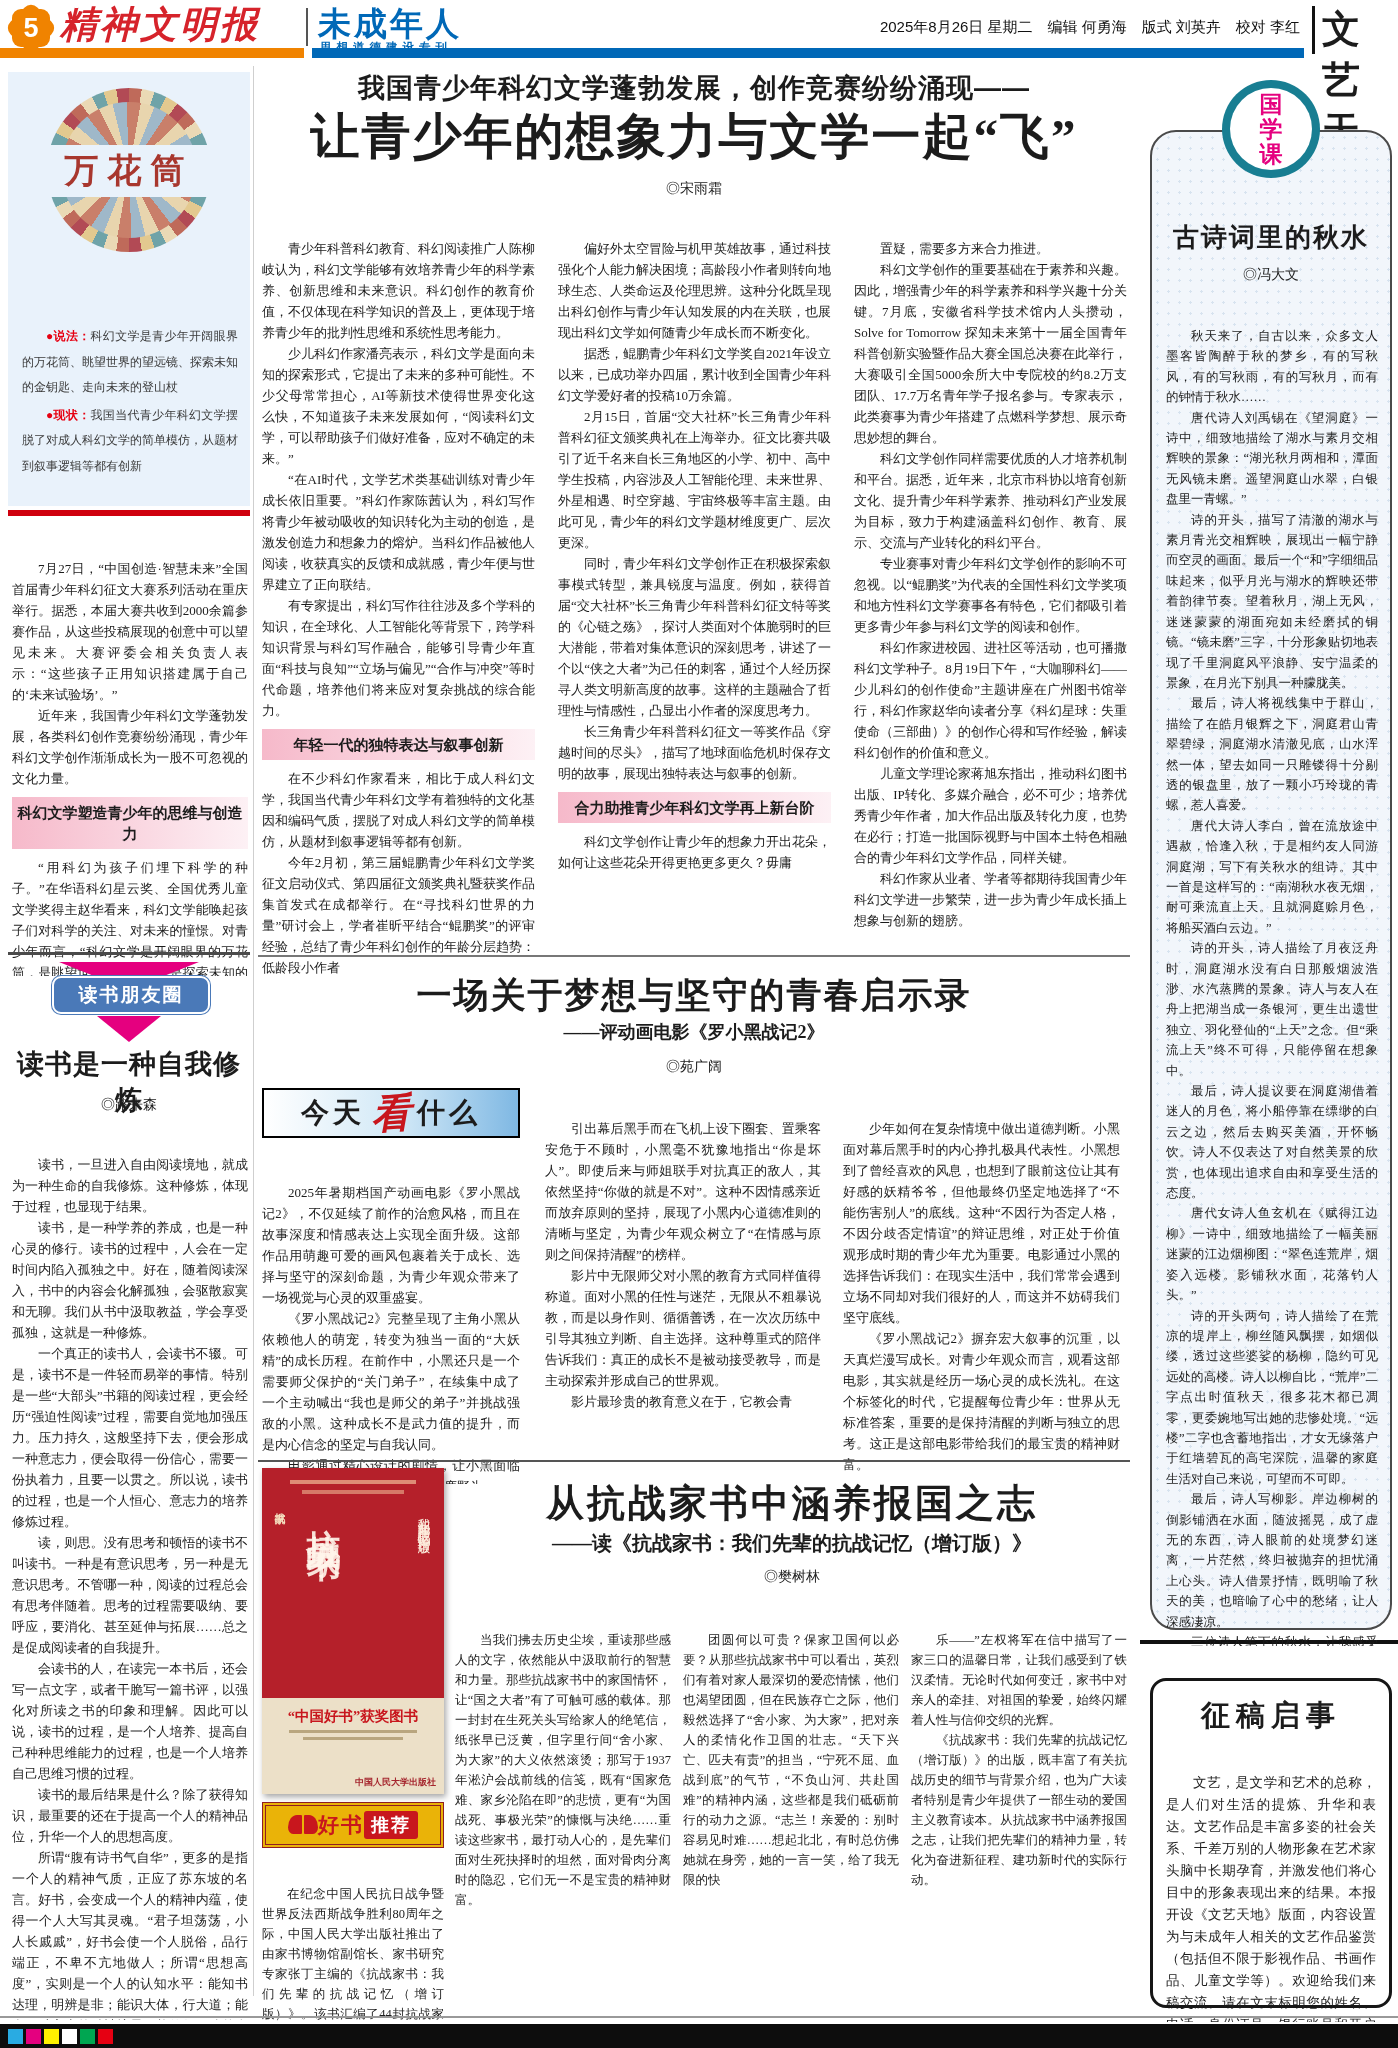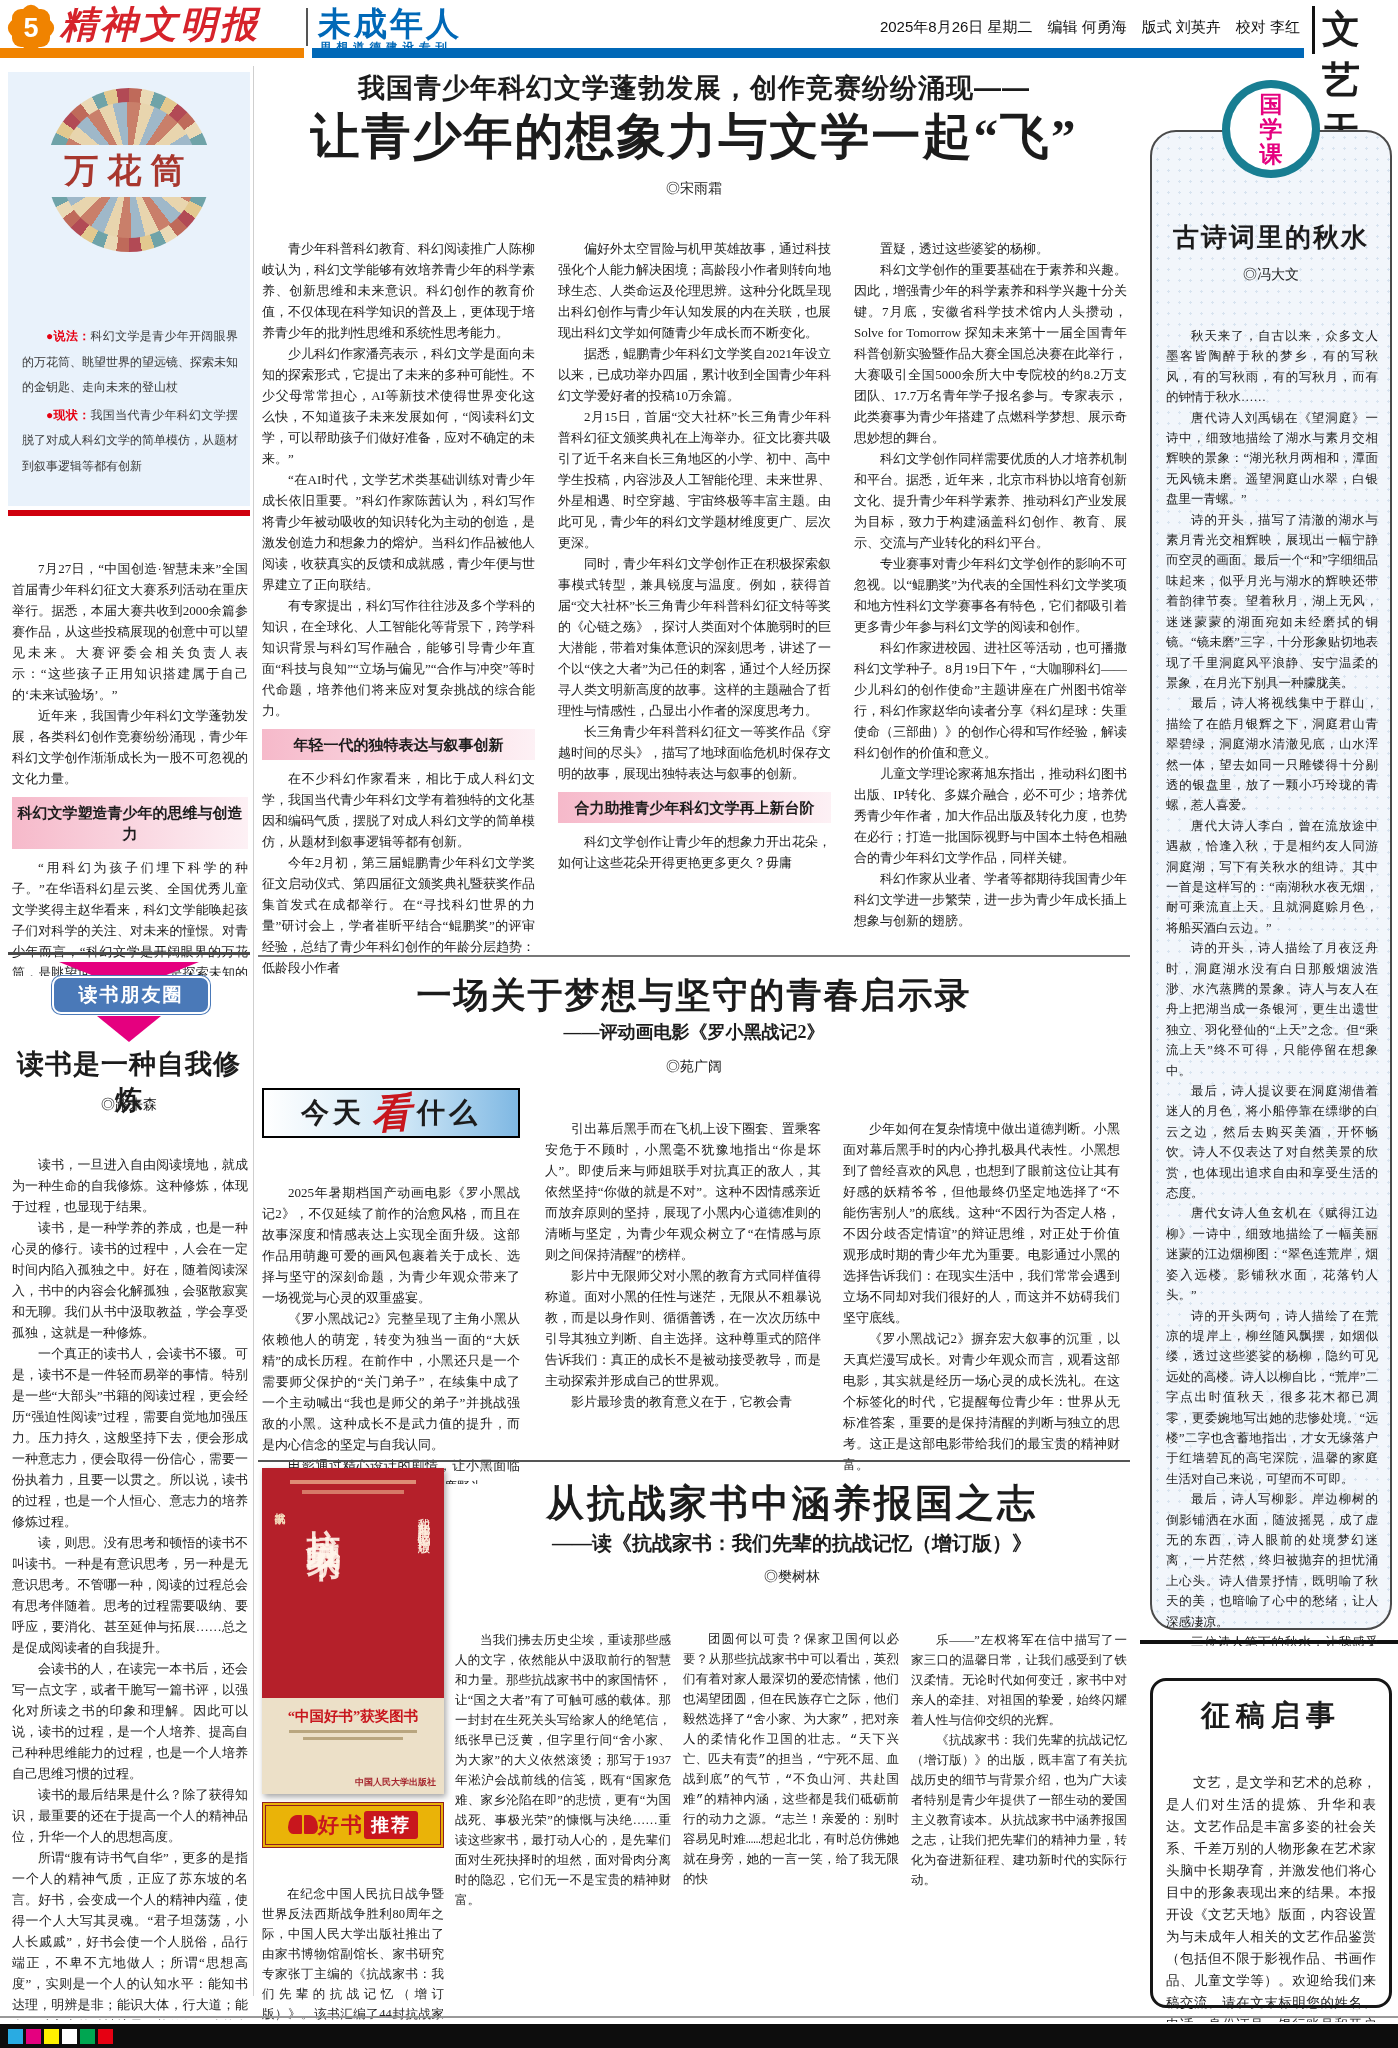--- a/index.html
+++ b/index.html
@@ -105,21 +105,21 @@
   .book-ic{width:30px;height:20px;position:relative;}
   .book-ic::before,.book-ic::after{content:"";position:absolute;top:0;width:14px;height:19px;background:#c8161d;}
   .book-ic::before{left:0;border-radius:90% 10% 10% 50%;}
   .book-ic::after{right:0;border-radius:10% 90% 50% 10%;}
   .goodbook .g1{font-size:21px;font-weight:900;color:#c8161d;letter-spacing:2px;}
   .goodbook .g2{font-size:18px;font-weight:900;color:#fff;background:#c8161d;padding:2px 7px;border-radius:3px;letter-spacing:2px;}
   .kw-head{left:448px;top:1478px;width:688px;font-size:38px;font-weight:900;letter-spacing:3px;}
   .kw-sub{left:448px;top:1530px;width:688px;font-size:20px;font-weight:bold;}
   .kw-byline{left:448px;top:1568px;width:688px;}
   .kwcol{top:1602px;width:216px;height:394px;font-size:12.5px;line-height:20px;}
-  .kw1{left:455px;} .kw2{left:683px;font-family:Liberation Mono, monospace;} .kw3{left:911px;}
+  .kw1{left:455px;} .kw2{left:683px;} .kw3{left:911px;}
   .kw0{left:262px;top:1856px;width:182px;height:138px;font-size:12.5px;line-height:20px;}
 
   
   .gx-panel{left:1150px;top:130px;width:242px;height:1500px;box-sizing:border-box;
             border:2px solid #4a4a4a;border-radius:26px;
             background-color:#f2f6fb;
             background-image:radial-gradient(#d7e3ef 1px, transparent 1.3px);
             background-size:11px 11px;}
   .gx-badge{left:1222px;top:80px;width:98px;height:98px;background:#187e92;border-radius:50%;z-index:3;}
   .gx-badge .inner{position:absolute;inset:8px;background:#fff;border-radius:50%;
@@ -201,21 +201,21 @@
   <div class="abs mcol colB jtext">
       <p class="para">偏好外太空冒险与机甲英雄故事，通过科技强化个人能力解决困境；高龄段小作者则转向地球生态、人类命运及伦理思辨。这种分化既呈现出科幻创作与青少年认知发展的内在关联，也展现出科幻文学如何随青少年成长而不断变化。</p>
       <p class="para">据悉，鲲鹏青少年科幻文学奖自2021年设立以来，已成功举办四届，累计收到全国青少年科幻文学爱好者的投稿10万余篇。</p>
       <p class="para">2月15日，首届“交大社杯”长三角青少年科普科幻征文颁奖典礼在上海举办。征文比赛共吸引了近千名来自长三角地区的小学、初中、高中学生投稿，内容涉及人工智能伦理、未来世界、外星相遇、时空穿越、宇宙终极等丰富主题。由此可见，青少年的科幻文学题材维度更广、层次更深。</p>
       <p class="para">同时，青少年科幻文学创作正在积极探索叙事模式转型，兼具锐度与温度。例如，获得首届“交大社杯”长三角青少年科普科幻征文特等奖的《心链之殇》，探讨人类面对个体脆弱时的巨大潜能，带着对集体意识的深刻思考，讲述了一个以“侠之大者”为己任的刺客，通过个人经历探寻人类文明新高度的故事。这样的主题融合了哲理性与情感性，凸显出小作者的深度思考力。</p>
       <p class="para">长三角青少年科普科幻征文一等奖作品《穿越时间的尽头》，描写了地球面临危机时保存文明的故事，展现出独特表达与叙事的创新。</p>
       <p class="colsub">合力助推青少年科幻文学再上新台阶</p>
       <p class="para">科幻文学创作让青少年的想象力开出花朵，如何让这些花朵开得更艳更多更久？毋庸</p>
     </div>
   <div class="abs mcol colC jtext">
-      <p class="para">置疑，透过这些婆娑的杨柳。</p>
+      <p class="para">置疑，需要多方来合力推进。</p>
       <p class="para">科幻文学创作的重要基础在于素养和兴趣。因此，增强青少年的科学素养和科学兴趣十分关键。7月底，安徽省科学技术馆内人头攒动，Solve for Tomorrow 探知未来第十一届全国青年科普创新实验暨作品大赛全国总决赛在此举行，大赛吸引全国5000余所大中专院校的约8.2万支团队、17.7万名青年学子报名参与。专家表示，此类赛事为青少年搭建了点燃科学梦想、展示奇思妙想的舞台。</p>
       <p class="para">科幻文学创作同样需要优质的人才培养机制和平台。据悉，近年来，北京市科协以培育创新文化、提升青少年科学素养、推动科幻产业发展为目标，致力于构建涵盖科幻创作、教育、展示、交流与产业转化的科幻平台。</p>
       <p class="para">专业赛事对青少年科幻文学创作的影响不可忽视。以“鲲鹏奖”为代表的全国性科幻文学奖项和地方性科幻文学赛事各有特色，它们都吸引着更多青少年参与科幻文学的阅读和创作。</p>
       <p class="para">科幻作家进校园、进社区等活动，也可播撒科幻文学种子。8月19日下午，“大咖聊科幻——少儿科幻的创作使命”主题讲座在广州图书馆举行，科幻作家赵华向读者分享《科幻星球：失重使命（三部曲）》的创作心得和写作经验，解读科幻创作的价值和意义。</p>
       <p class="para">儿童文学理论家蒋旭东指出，推动科幻图书出版、IP转化、多媒介融合，必不可少；培养优秀青少年作者，加大作品出版及转化力度，也势在必行；打造一批国际视野与中国本土特色相融合的青少年科幻文学作品，同样关键。</p>
       <p class="para">科幻作家从业者、学者等都期待我国青少年科幻文学进一步繁荣，进一步为青少年成长插上想象与创新的翅膀。</p>
     </div>
   <div class="abs hdiv1"></div>
 
   <div class="abs graybar"></div>

